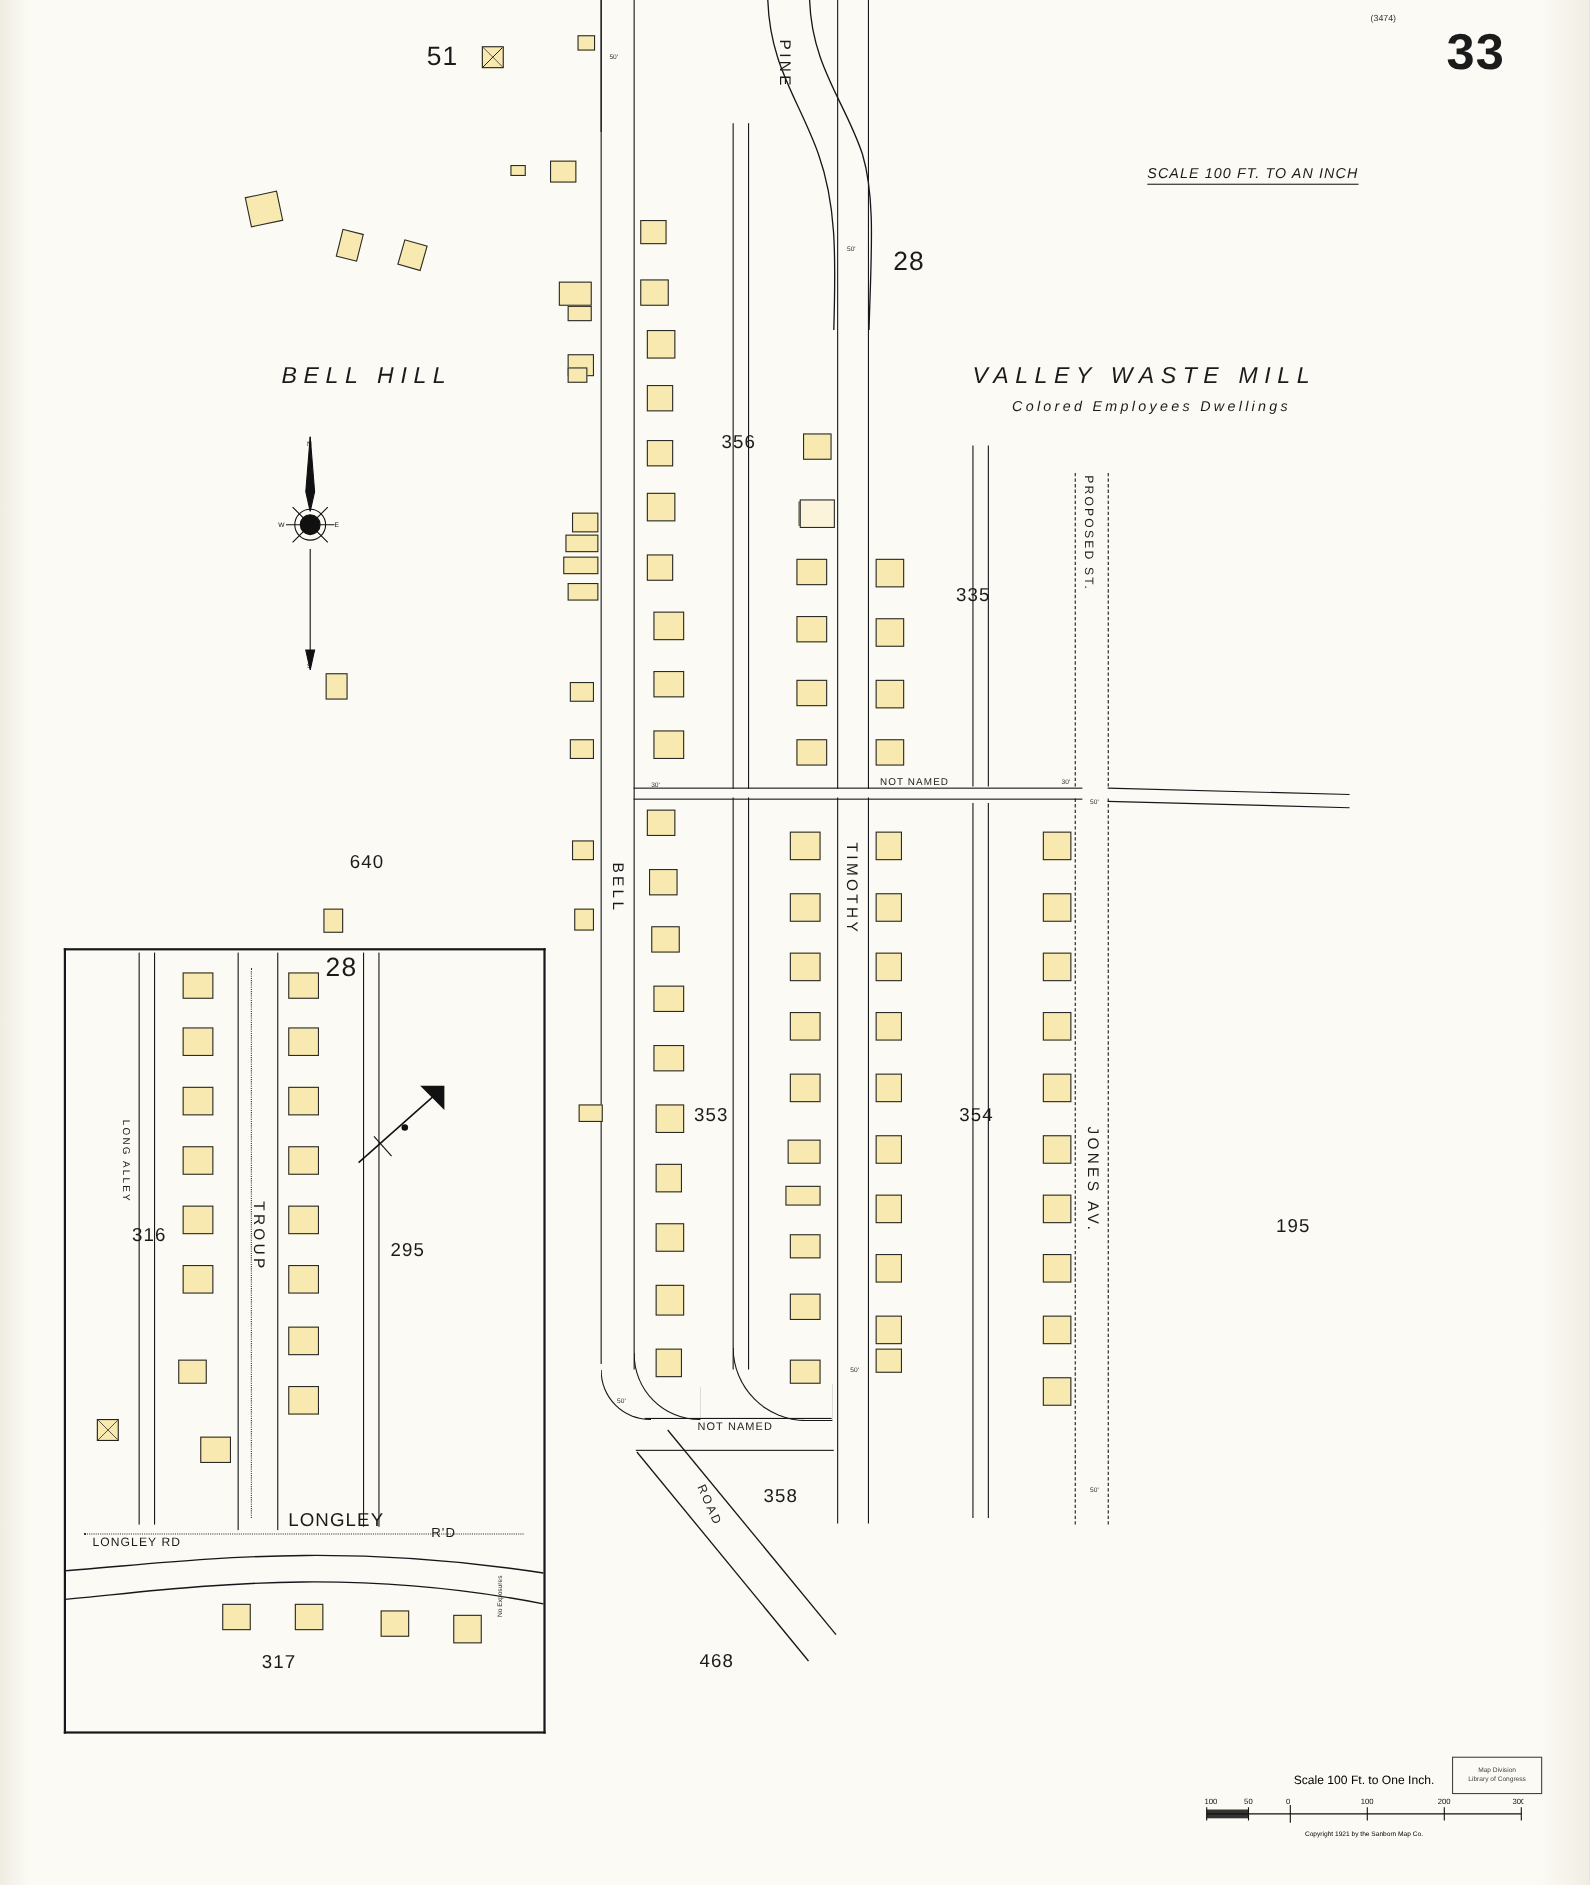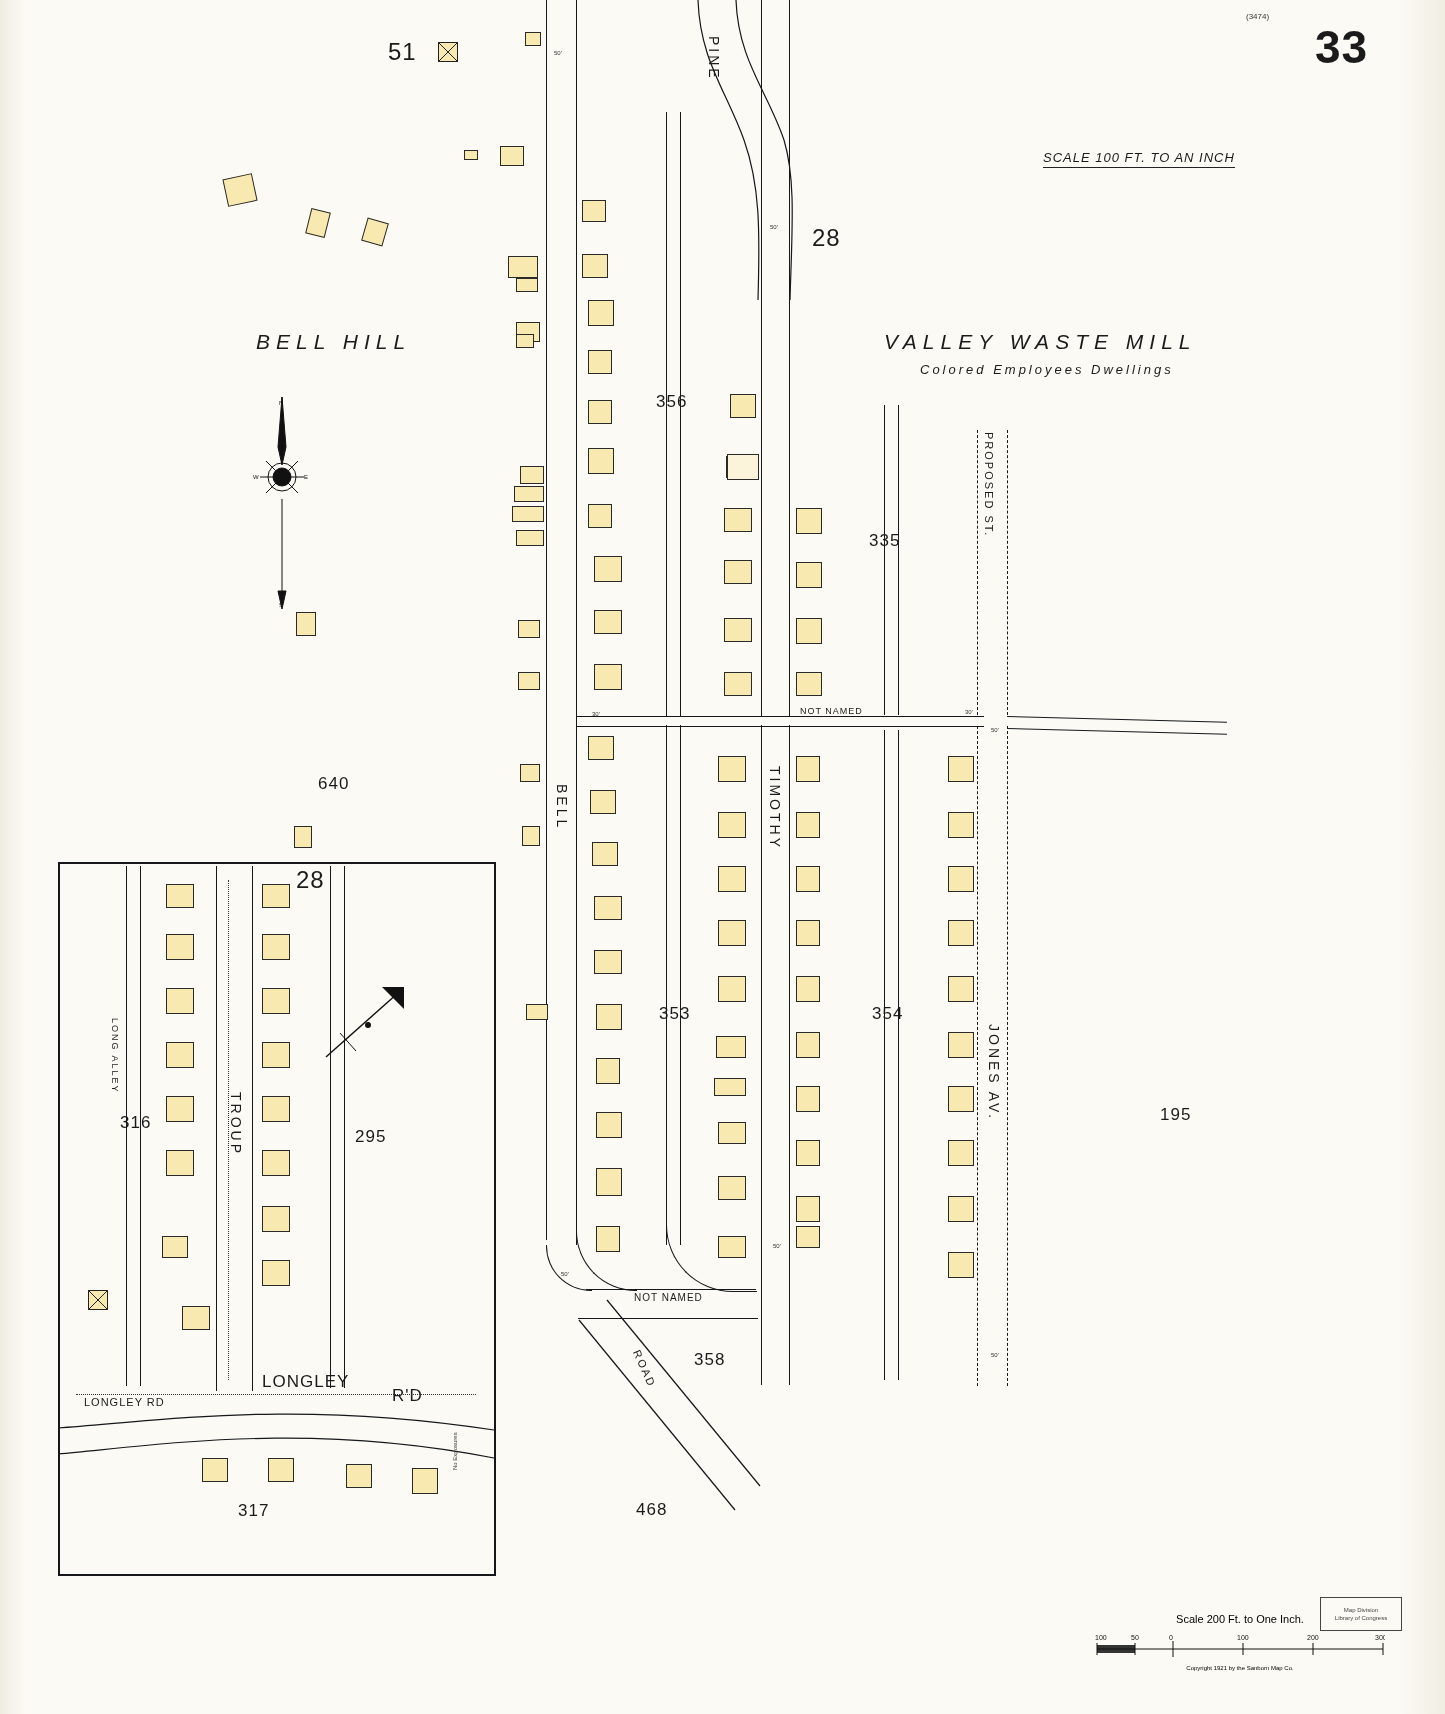--- a/index.html
+++ b/index.html
@@ -73,21 +73,21 @@
   <div class="lbl title-script" style="left:884px;top:330px;">VALLEY  WASTE  MILL</div>
   <div class="lbl sub-script" style="left:920px;top:362px;">Colored  Employees  Dwellings</div>
   <div class="lbl title-script" style="left:256px;top:330px;">BELL  HILL</div>
 
   <div class="lbl blocknum" style="left:388px;top:38px;font-size:24px;">51</div>
   <div class="lbl blocknum" style="left:812px;top:224px;font-size:24px;">28</div>
   <div class="lbl blocknum" style="left:656px;top:392px;">356</div>
   <div class="lbl blocknum" style="left:869px;top:531px;">335</div>
   <div class="lbl blocknum" style="left:318px;top:774px;">640</div>
   <div class="lbl blocknum" style="left:296px;top:866px;font-size:24px;">28</div>
-  <div class="lbl blocknum" style="left:659px;top:1004px;">353</div>
+  <div class="lbl blocknum" style="left:631px;top:1004px;">353</div>
   <div class="lbl blocknum" style="left:872px;top:1004px;">354</div>
   <div class="lbl blocknum" style="left:1160px;top:1105px;">195</div>
   <div class="lbl blocknum" style="left:355px;top:1127px;">295</div>
   <div class="lbl blocknum" style="left:120px;top:1113px;">316</div>
   <div class="lbl blocknum" style="left:694px;top:1350px;">358</div>
   <div class="lbl blocknum" style="left:636px;top:1500px;">468</div>
   <div class="lbl blocknum" style="left:238px;top:1501px;">317</div>
 
   <div class="v" style="left:546px;top:0px;height:1240px;"></div>
   <div class="v" style="left:576px;top:0px;height:1245px;"></div>
@@ -181,21 +181,21 @@
   <div class="lbl street-v" style="left:767px;top:766px;">TIMOTHY</div>
   <div class="lbl street-v" style="left:986px;top:1024px;">JONES  AV.</div>
   <div class="lbl street-v" style="left:983px;top:432px;font-size:11px;letter-spacing:2px;">PROPOSED  ST.</div>
   <div class="lbl street-v" style="left:228px;top:1092px;">TROUP</div>
   <div class="lbl street-v" style="left:110px;top:1018px;font-size:9px;letter-spacing:2px;">LONG  ALLEY</div>
   <div class="lbl" style="left:800px;top:706px;font-size:9px;letter-spacing:1px;">NOT NAMED</div>
   <div class="lbl" style="left:634px;top:1292px;font-size:10px;letter-spacing:1px;">NOT  NAMED</div>
   <div class="lbl" style="left:642px;top:1348px;font-size:11px;letter-spacing:2px;transform:rotate(66deg);transform-origin:left top;">ROAD</div>
   <div class="lbl" style="left:84px;top:1396px;font-size:11px;letter-spacing:1px;">LONGLEY  RD</div>
   <div class="lbl" style="left:262px;top:1372px;font-size:17px;letter-spacing:1px;">LONGLEY</div>
-  <div class="lbl" style="left:392px;top:1386px;font-size:17px;letter-spacing:1px;">R'D</div>
+  <div class="lbl" style="left:392px;top:1386px;font-size:12px;letter-spacing:1px;">R'D</div>
   <div class="lbl micro" style="left:452px;top:1470px;transform:rotate(-90deg);transform-origin:left top;">No Exposures</div>
 
   <div class="lbl micro" style="left:554px;top:50px;">50'</div>
   <div class="lbl micro" style="left:770px;top:224px;">50'</div>
   <div class="lbl micro" style="left:592px;top:711px;">30'</div>
   <div class="lbl micro" style="left:965px;top:709px;">30'</div>
   <div class="lbl micro" style="left:991px;top:727px;">50'</div>
   <div class="lbl micro" style="left:773px;top:1243px;">50'</div>
   <div class="lbl micro" style="left:561px;top:1271px;">50'</div>
   <div class="lbl micro" style="left:991px;top:1352px;">50'</div>
@@ -312,21 +312,21 @@
 
   <div class="bldg" style="left:202px;top:1458px;width:26px;height:24px;"></div>
   <div class="bldg" style="left:268px;top:1458px;width:26px;height:24px;"></div>
   <div class="bldg" style="left:346px;top:1464px;width:26px;height:24px;"></div>
   <div class="bldg" style="left:412px;top:1468px;width:26px;height:26px;"></div>
 
   <div class="dashv" style="left:228px;top:880px;height:500px;border-left:1px dotted #333;"></div>
   <div class="dashh" style="left:76px;top:1394px;width:400px;border-top:1px dotted #333;"></div>
 
   <div id="scalebar">
-    <div style="font-size:11px;text-align:center;">Scale 200 Ft. to One Inch.</div>
+    <div style="font-size:11px;text-align:center;">Scale 100 Ft. to One Inch.</div>
     <svg width="290" height="34" style="display:block;margin-top:4px;">
       <line x1="2" y1="20" x2="288" y2="20" stroke="#111" stroke-width="1"></line>
       <g stroke="#111" stroke-width="1">
         <line x1="2" y1="14" x2="2" y2="26"></line>
         <line x1="40" y1="14" x2="40" y2="26"></line>
         <line x1="78" y1="12" x2="78" y2="28"></line>
         <line x1="148" y1="14" x2="148" y2="26"></line>
         <line x1="218" y1="14" x2="218" y2="26"></line>
         <line x1="288" y1="14" x2="288" y2="26"></line>
       </g>

